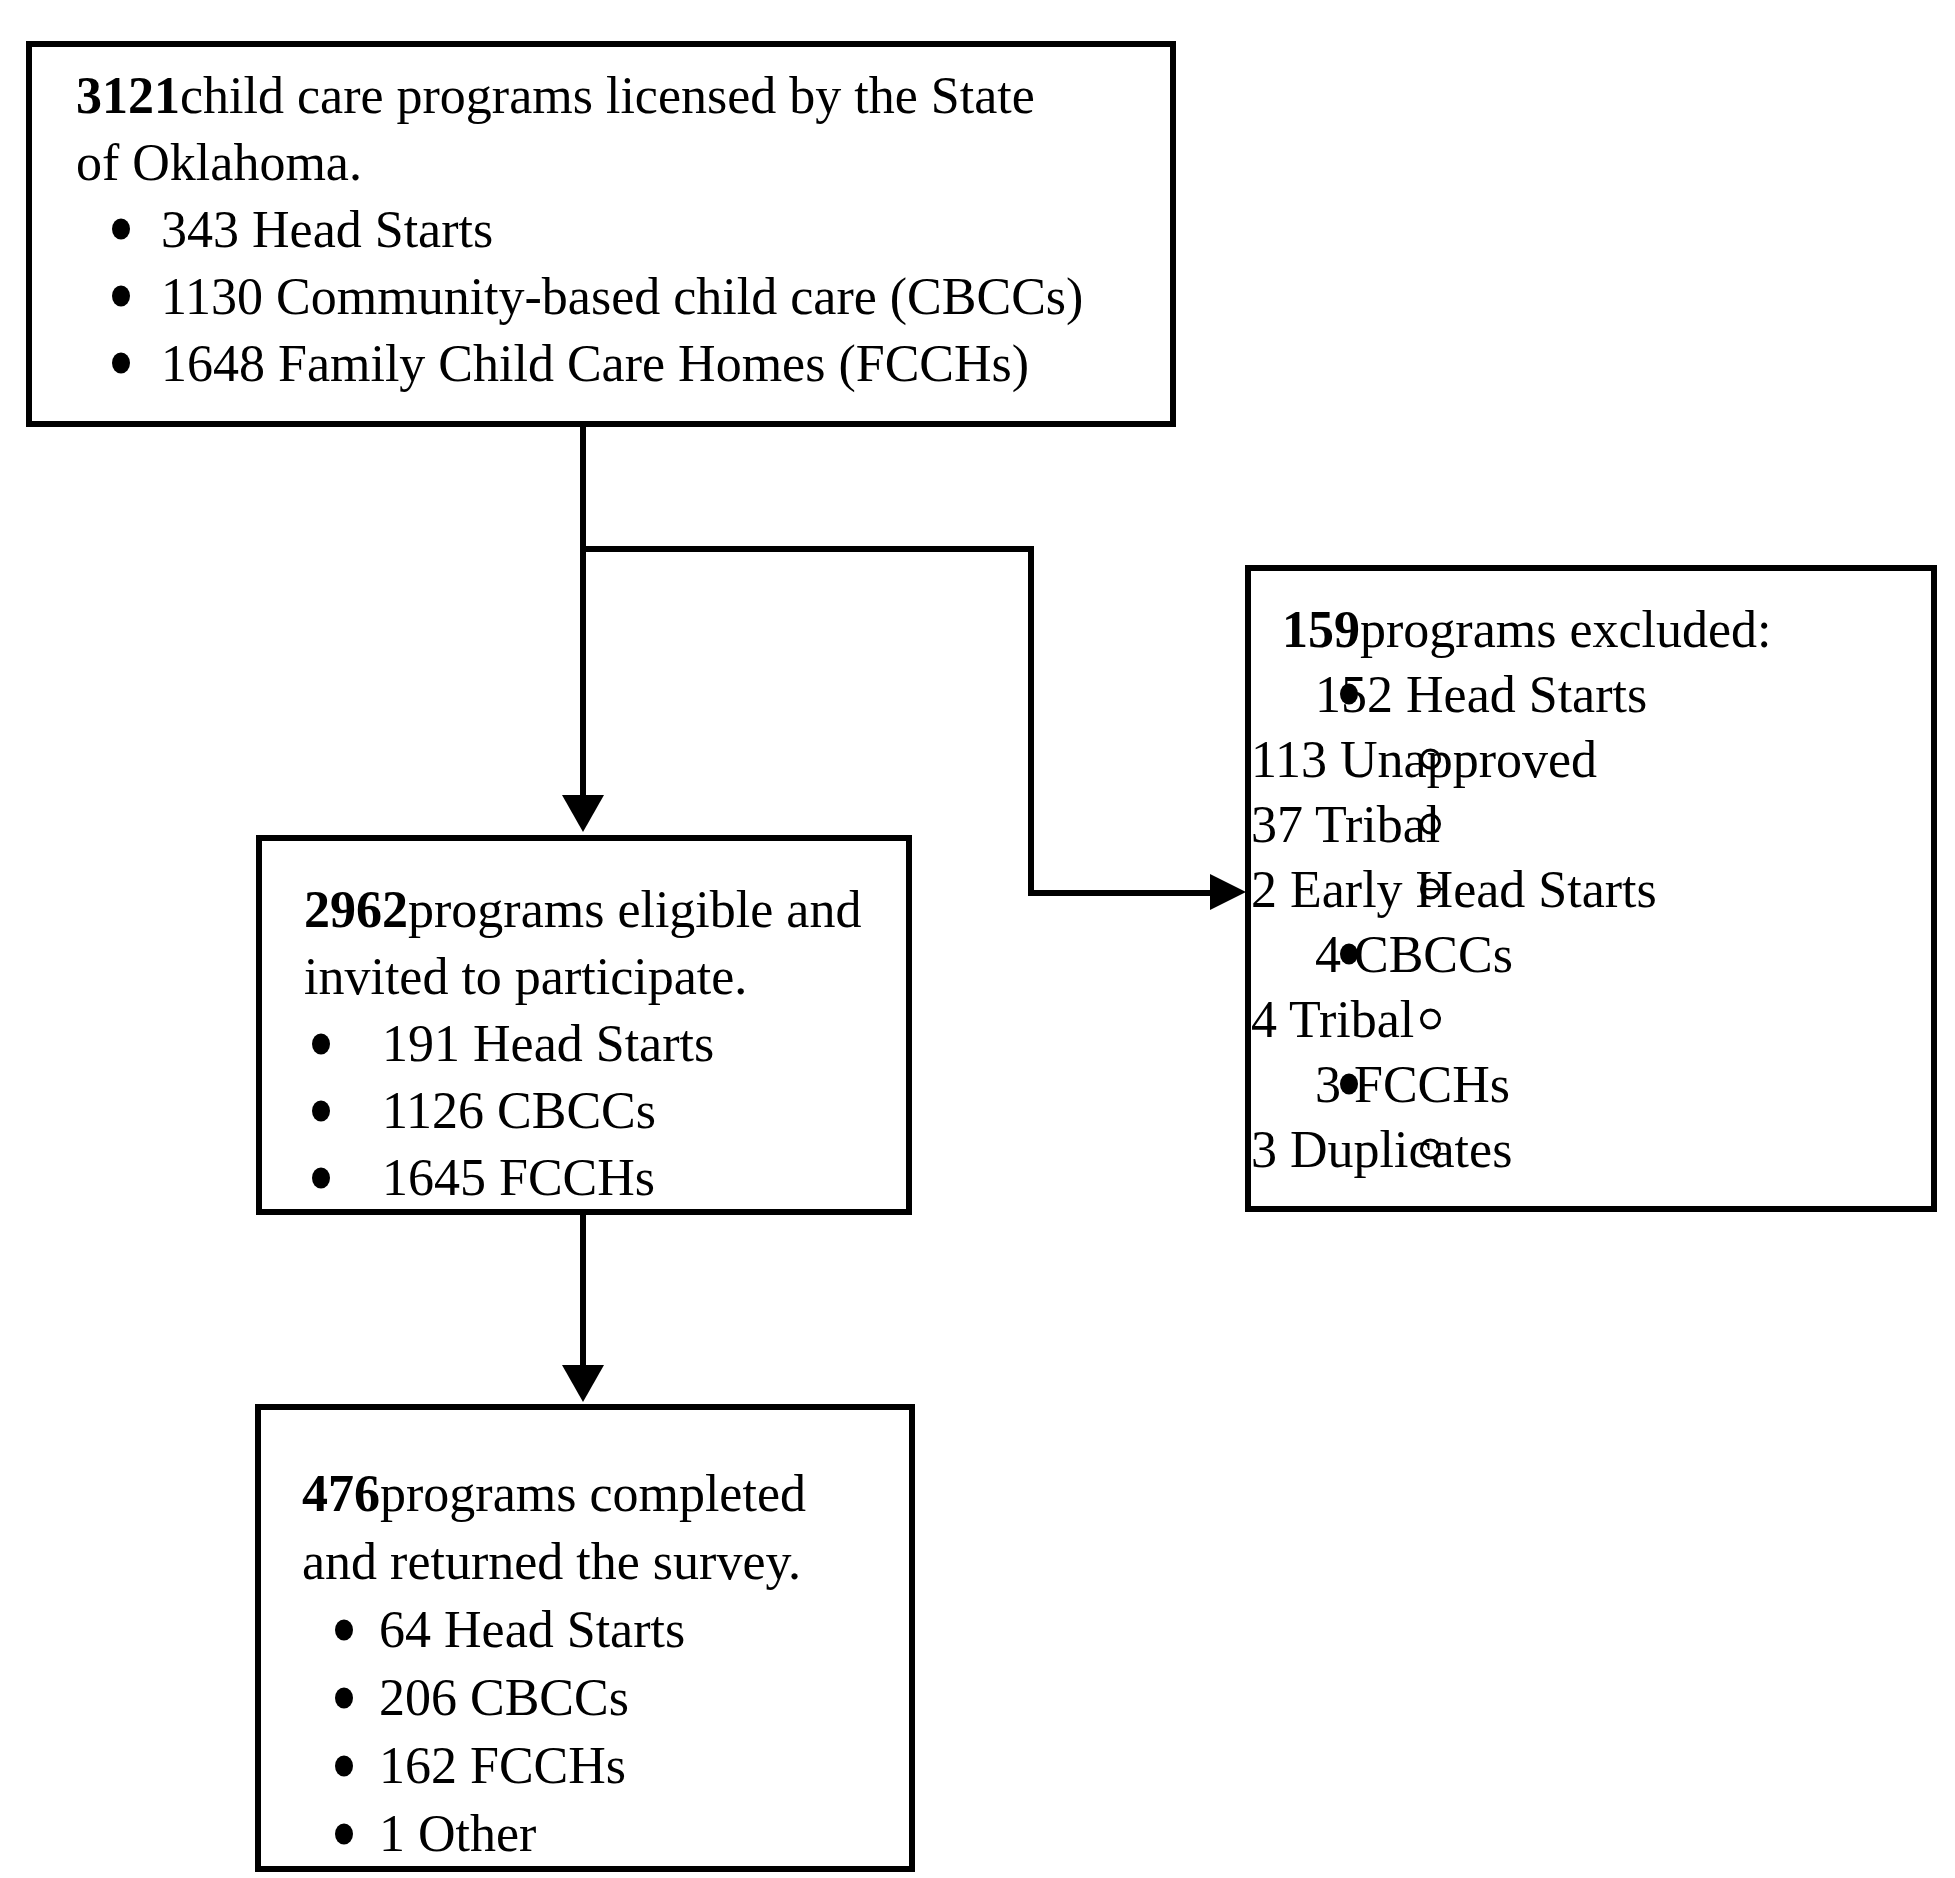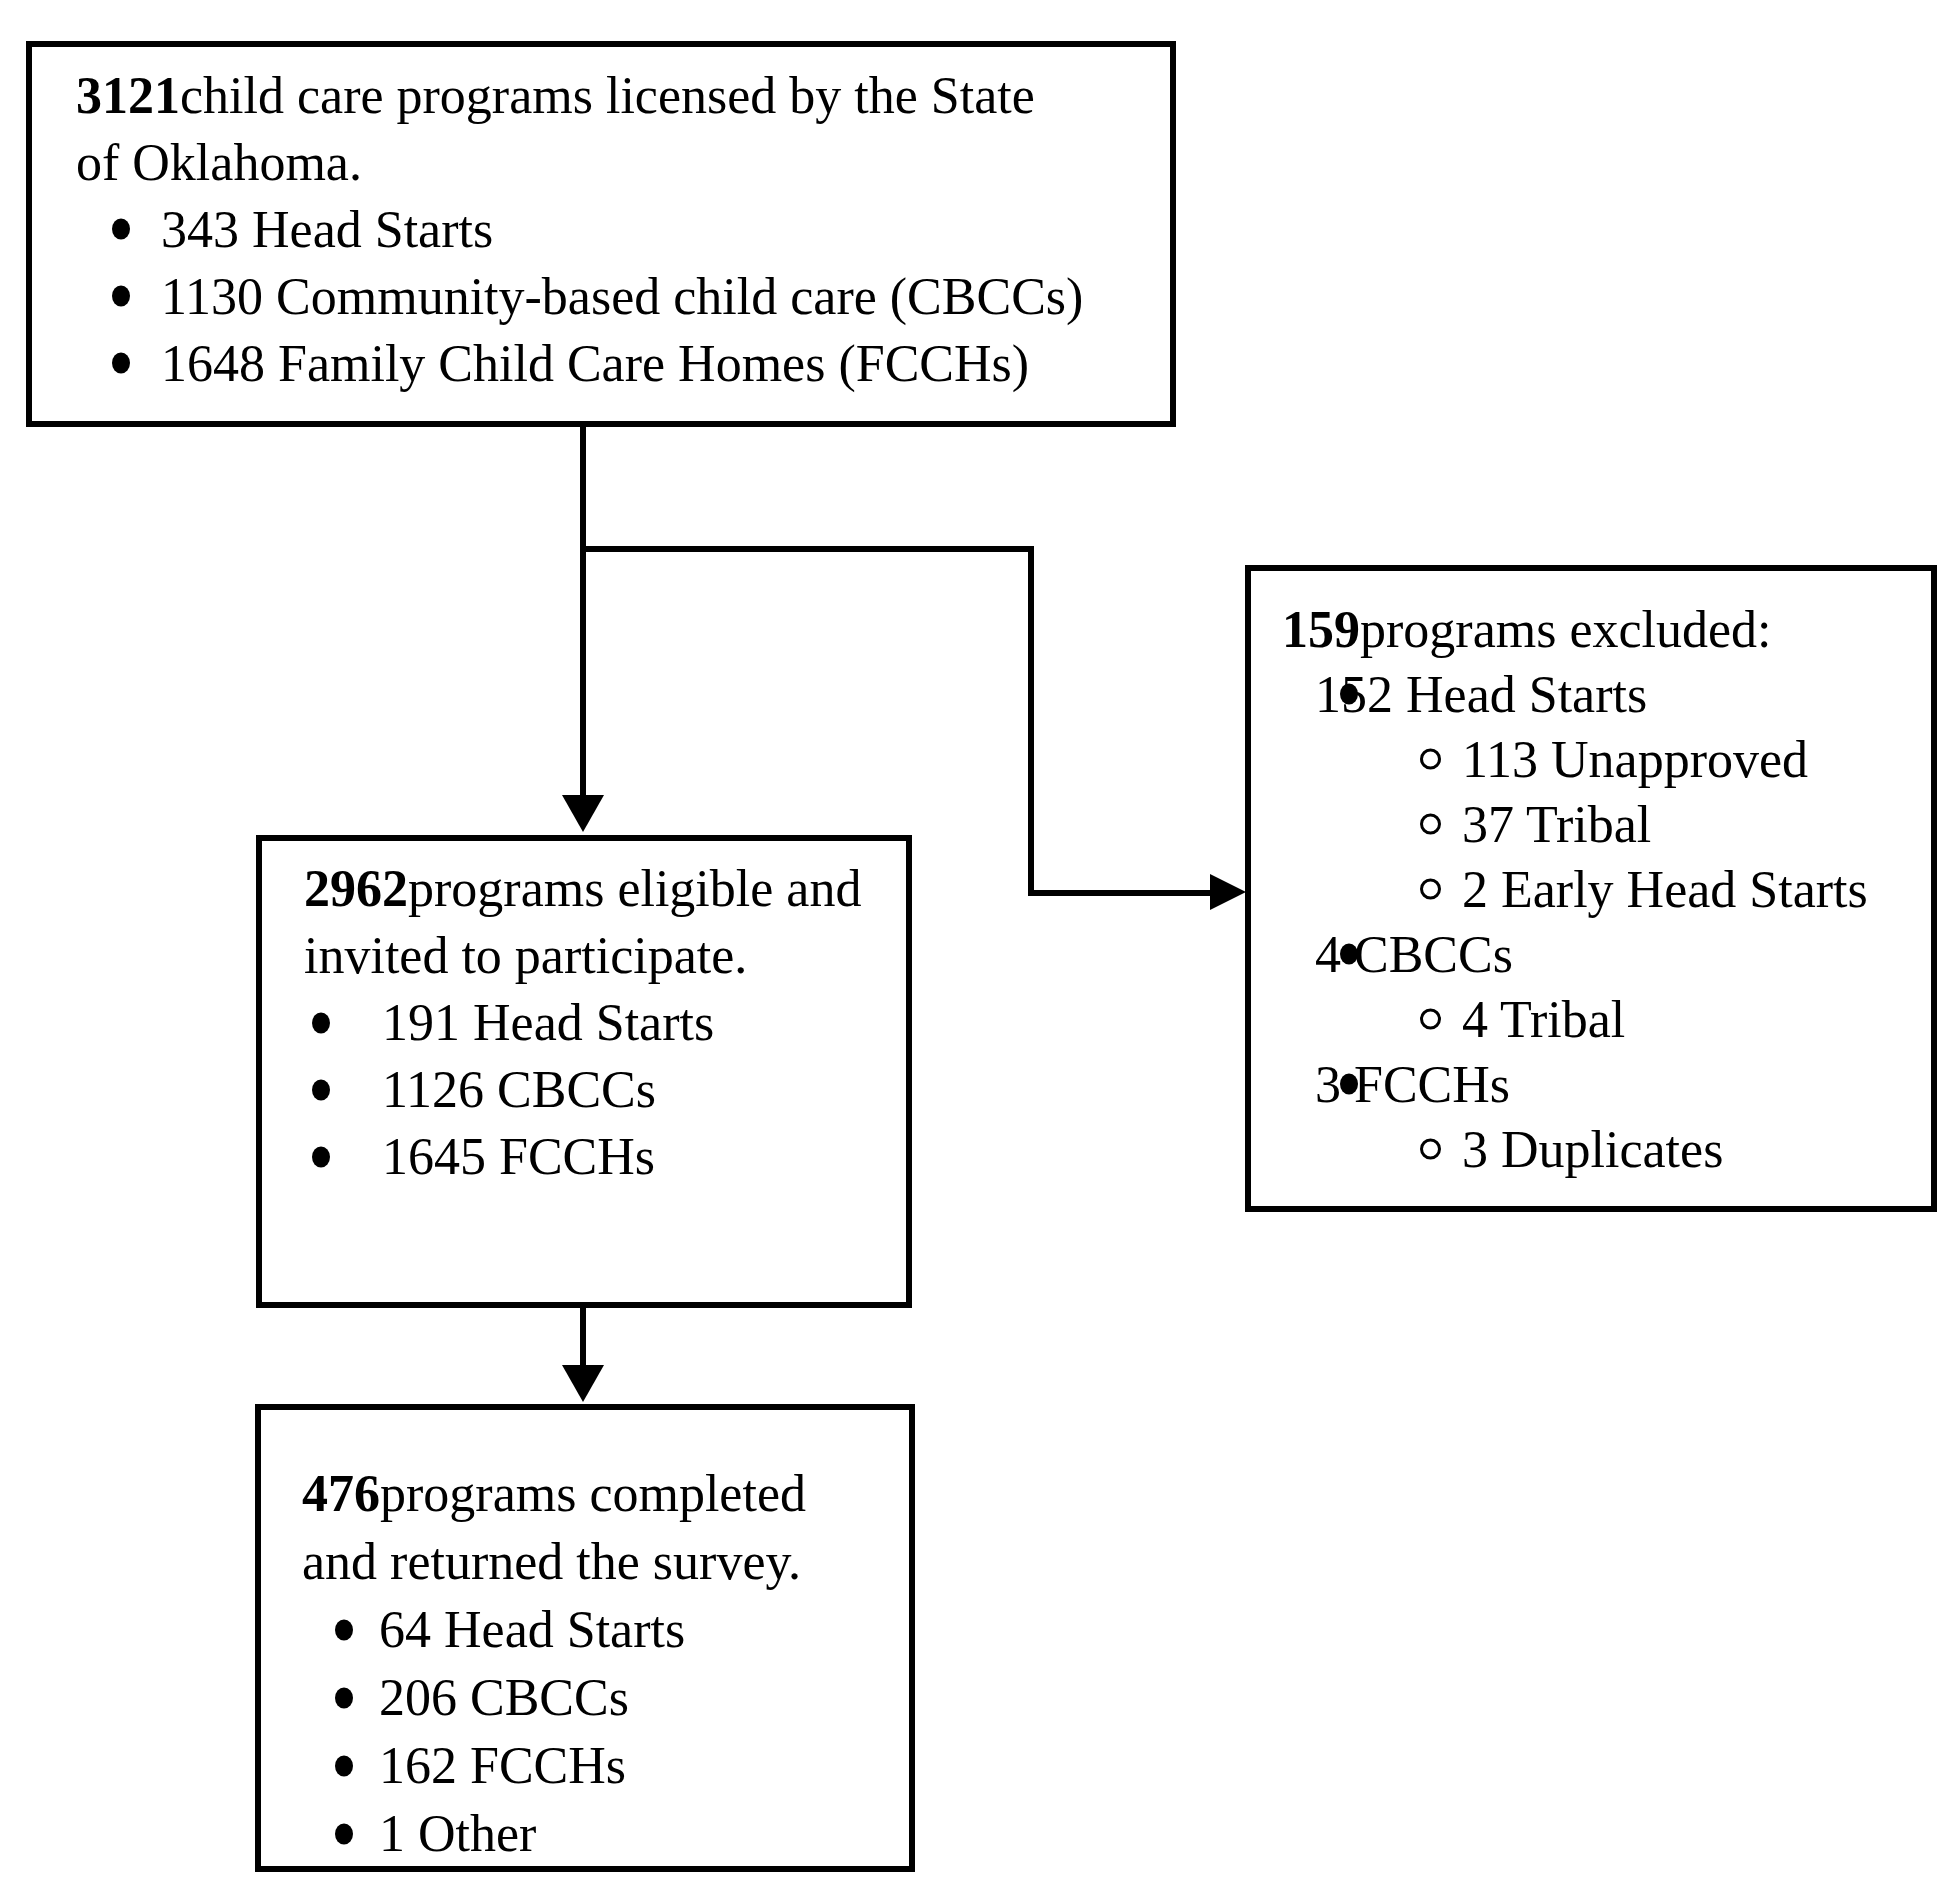--- a/index.html
+++ b/index.html
@@ -48,34 +48,34 @@
   .txt { display: inline-block; }
 
   
   #box-licensed { left: 26px; top: 29px; width: 1150px; height: 386px; padding-top: 14.5px; }
   #box-licensed .line { height: 67px; line-height: 67px; }
   #box-licensed .head { padding-left: 44px; }
   #box-licensed .b1 .dot { left: 80px; }
   #box-licensed .b1 .txt { padding-left: 129px; }
 
   
-  #box-eligible { left: 256px; top: 823px; width: 656px; height: 473px; padding-top: 14px; }
+  #box-eligible { left: 256px; top: 823px; width: 656px; height: 380px; padding-top: 35px; }
   #box-eligible .line { height: 67px; line-height: 67px; }
   #box-eligible .head { padding-left: 42px; }
   #box-eligible .b1 .dot { left: 50px; }
   #box-eligible .b1 .txt { padding-left: 120px; }
 
   
   #box-excluded { left: 1245px; top: 553px; width: 692px; height: 647px; padding-top: 25.6px; }
   #box-excluded .line { height: 65px; line-height: 65px; }
   #box-excluded .head { padding-left: 31px; }
   #box-excluded .b1 .dot { left: 89px; }
   #box-excluded .b1 .txt { padding-left: 64px; }
   #box-excluded .b2 .circ { left: 169px; }
-  #box-excluded .b2 .txt { padding-left: 211px; }
+  #box-excluded .b2 .txt { }
 
   
   #box-completed { left: 255px; top: 1392px; width: 660px; height: 468px; padding-top: 50px; }
   #box-completed .line { height: 68px; line-height: 68px; }
   #box-completed .head { padding-left: 41px; }
   #box-completed .b1 .dot { left: 74px; }
   #box-completed .b1 .txt { padding-left: 118px; }
 
   
   .conn { position: absolute; background: #000000; }

